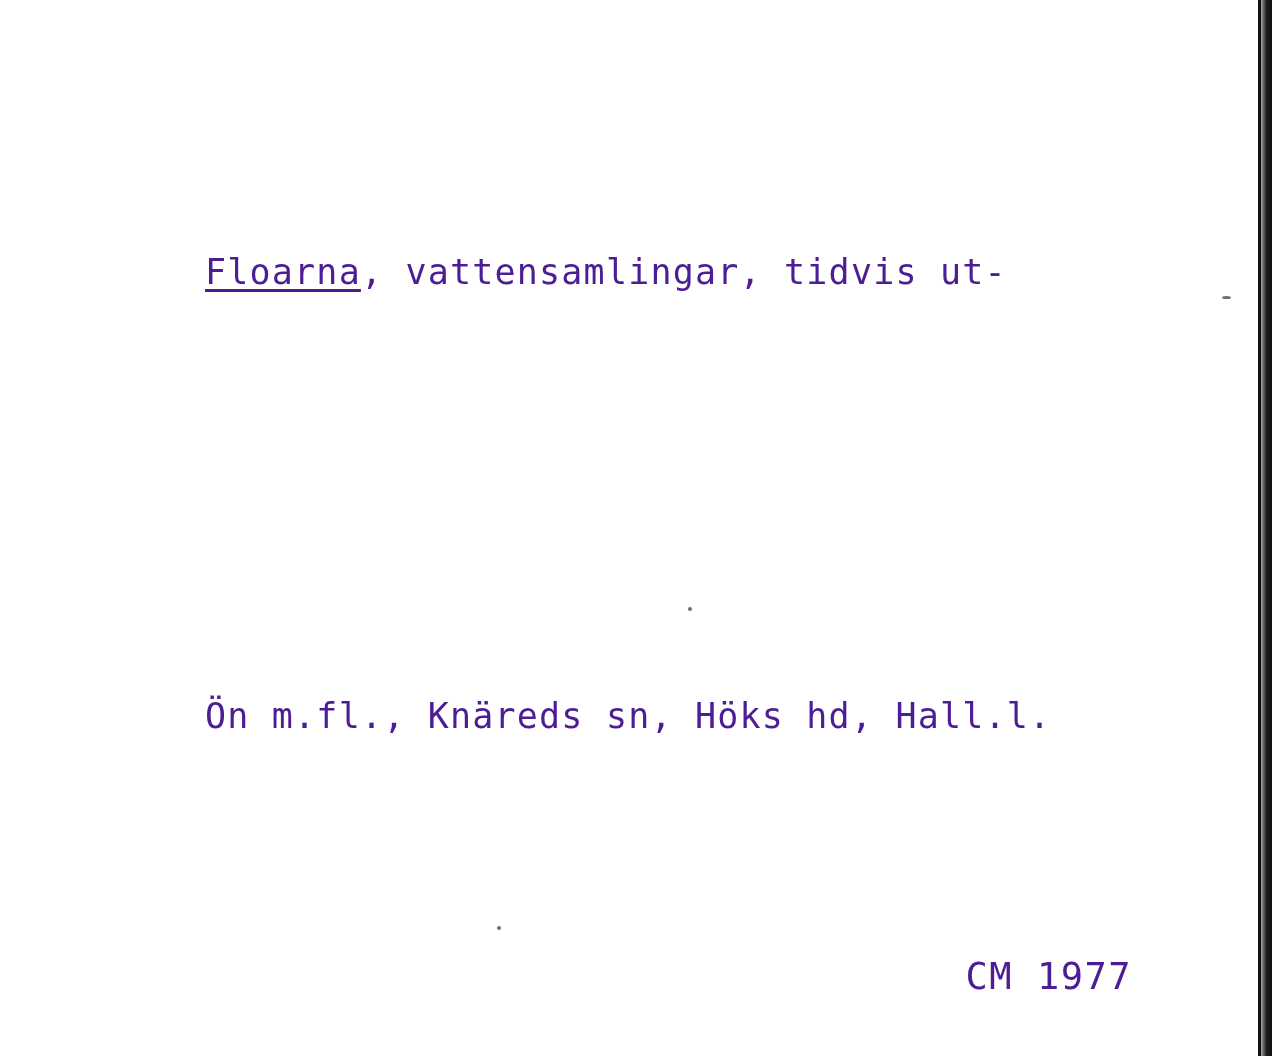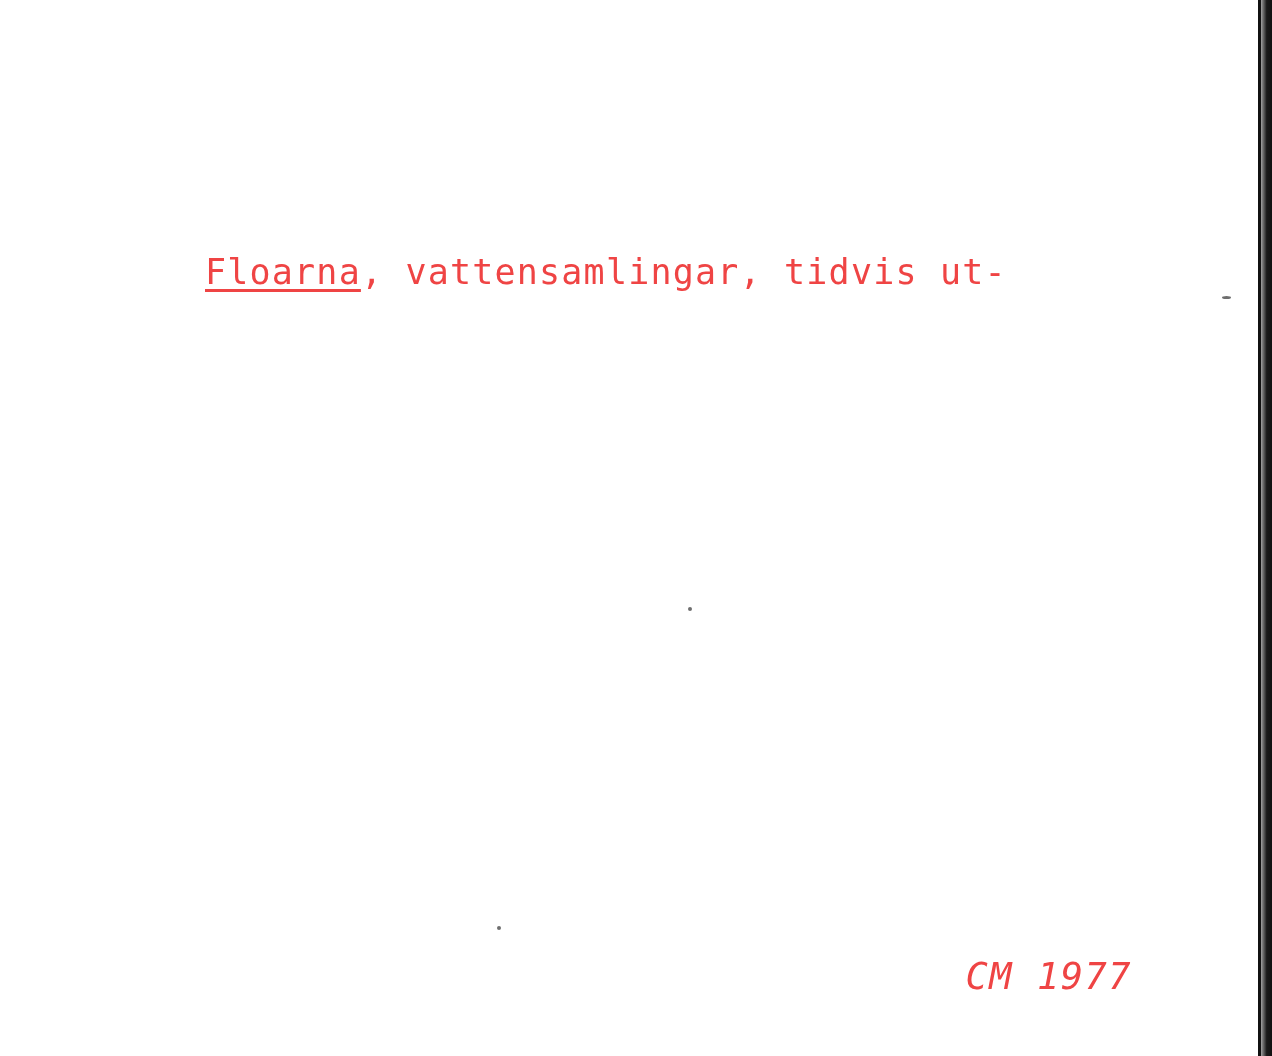--- a/index.html
+++ b/index.html
@@ -7,21 +7,21 @@
     padding: 0;
     background: #ffffff;
   }
   .card {
     position: relative;
     width: 1272px;
     height: 1056px;
     background: #ffffff;
     overflow: hidden;
     font-family: "DejaVu Sans Mono", "Liberation Mono", monospace;
-    color: #ef4444;
+    color: #4c1d95;
   }
   
   .right-edge {
     position: absolute;
     top: 0;
     right: 0;
     width: 14px;
     height: 100%;
     background: linear-gradient(to right, #ffffff 0%, #8a8a8a 28%, #1a1a1a 62%, #111111 100%);
   }
@@ -54,21 +54,20 @@
     text-decoration-thickness: 3px;
     text-underline-offset: 5px;
   }
   .signature {
     position: absolute;
     right: 140px;
     top: 955px;
     font-size: 37px;
     letter-spacing: 1.5px;
     white-space: pre;
-    font-style: italic;
   }
   
   .speck {
     position: absolute;
     background: #6e6e6e;
     border-radius: 50%;
   }
   .s1 { left: 1222px; top: 296px; width: 9px; height: 3px; }
   .s2 { left: 497px; top: 926px; width: 4px; height: 4px; }
   .s3 { left: 688px; top: 607px; width: 4px; height: 4px; }
@@ -87,20 +86,21 @@
 
   <div class="typed">
 
     <div class="line"><span class="u">Floarna</span><span>, vattensamlingar, tidvis ut-</span></div>
 
     <div class="gap-sm"></div>
 
 
     <div class="gap-sm"></div>
 
+    <div class="line">Ön m.fl., Knäreds sn, Höks hd, Hall.l.</div>
 
     <div class="gap-lg"></div>
 
     
 
     
 
     
 
     

